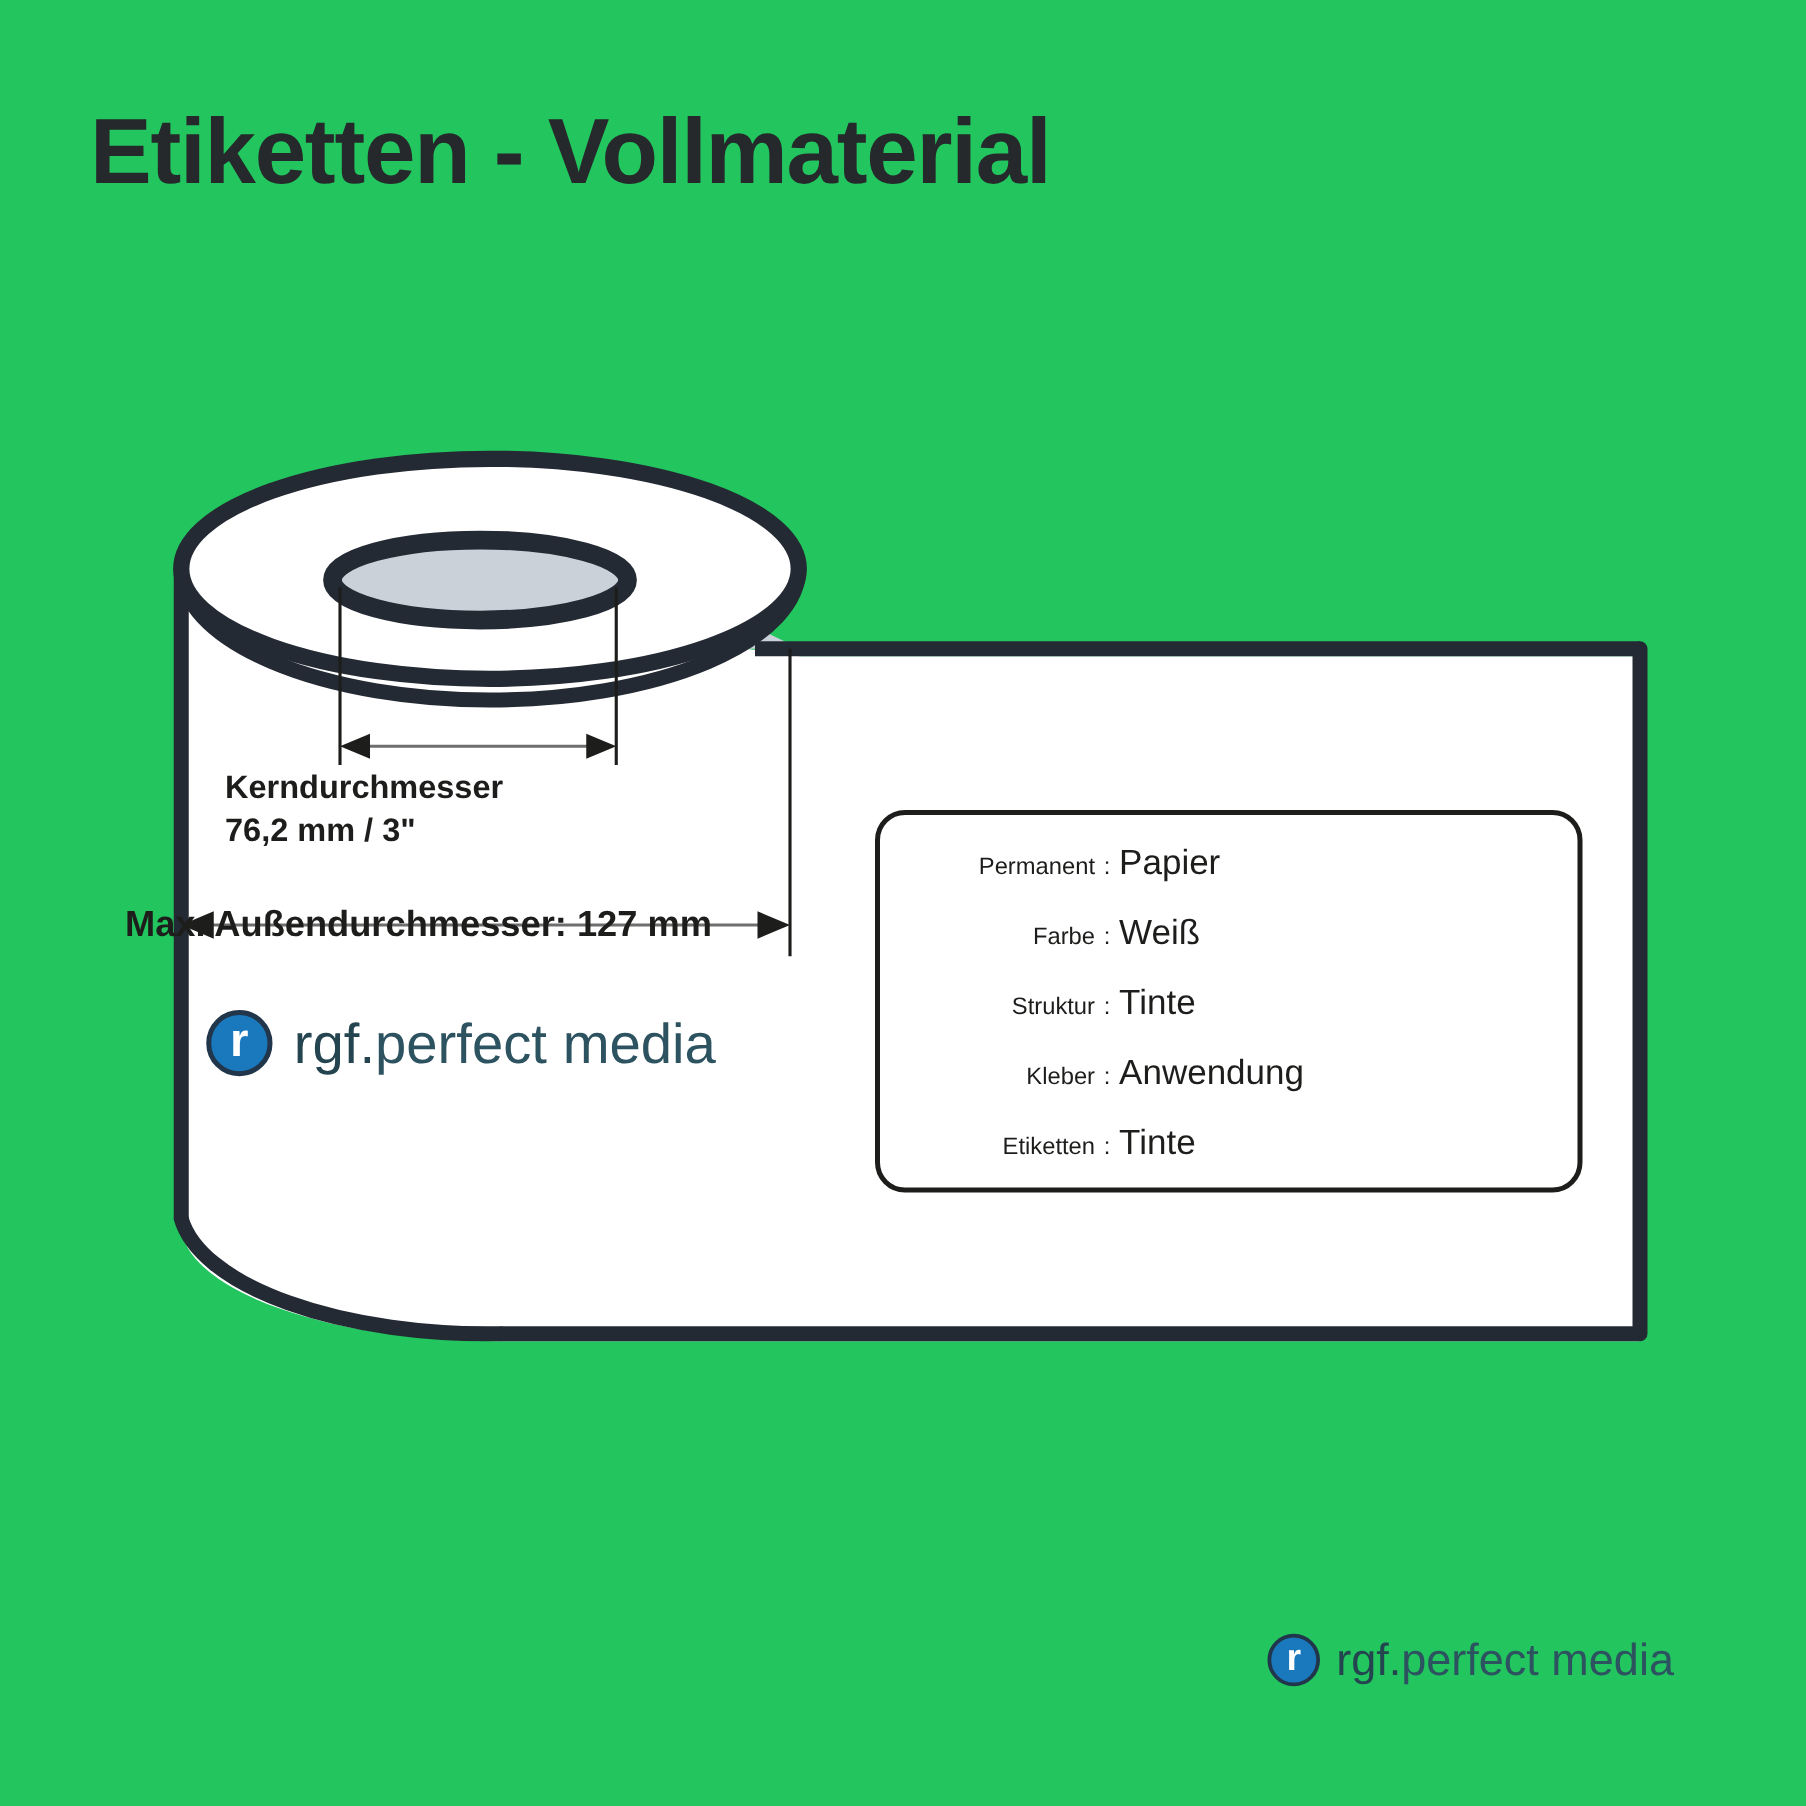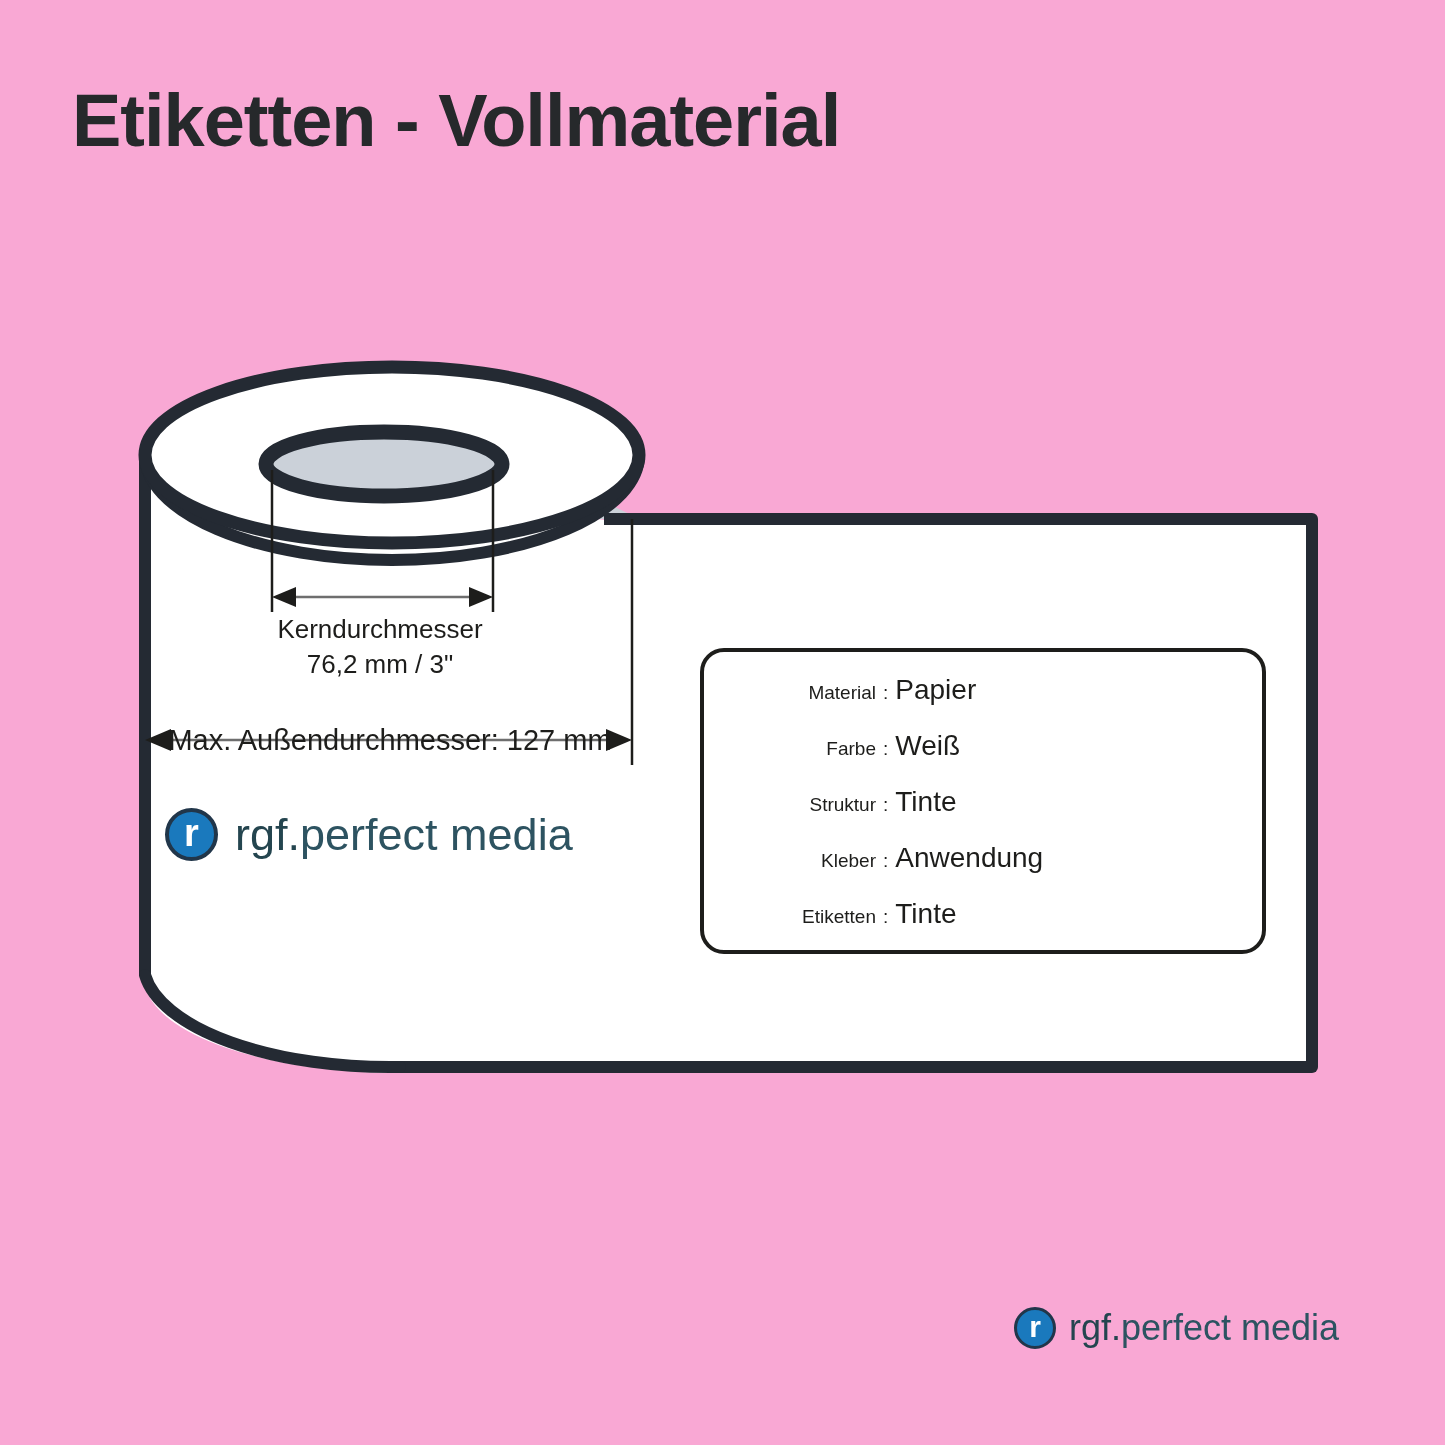--- a/index.html
+++ b/index.html
@@ -11,21 +11,21 @@
     width: 1445px;
     height: 1445px;
     position: relative;
     font-family: "Liberation Sans", sans-serif;
     overflow: hidden;
   }
 
   #page {
     position: absolute;
     inset: 0;
-    background: #f9a8d4;
+    background: #22c55e;
   }
 
   
   .page-title {
     position: absolute;
     left: 72px;
     top: 78px;
     font-size: 74px;
     font-weight: bold;
     color: #26292b;
@@ -40,21 +40,21 @@
     top: 0;
     width: 1445px;
     height: 1445px;
   }
 
   
   .dim-text {
     position: absolute;
     color: #1d1d1b;
     white-space: nowrap;
-    text-align: center;
+    font-weight: bold;
   }
   .dim-core {
     left: 180px;
     top: 612px;
     width: 400px;
     font-size: 26px;
     line-height: 35px;
   }
   .dim-outer {
     left: 100px;
@@ -212,21 +212,21 @@
     <div class="logo-wordmark">
       <span class="wm-bold">rgf.</span><span class="wm-light">perfect media</span>
     </div>
   </div>
 
 
   <div class="spec-panel">
     <div class="spec-rows">
 
       <div class="spec-row">
-        <span class="spec-label">Material</span>
+        <span class="spec-label">Permanent</span>
         <span class="spec-sep">:</span>
         <span class="spec-value">Papier</span>
       </div>
 
       <div class="spec-row">
         <span class="spec-label">Farbe</span>
         <span class="spec-sep">:</span>
         <span class="spec-value">Weiß</span>
       </div>
 

